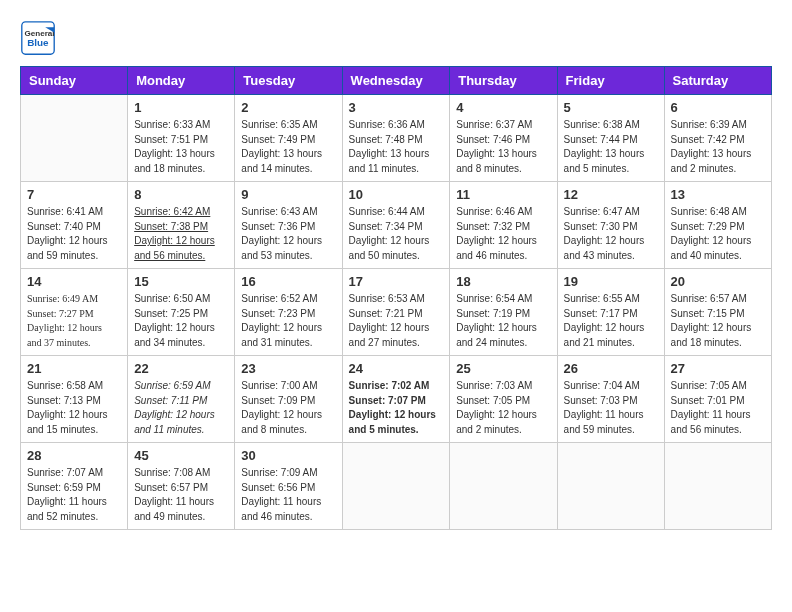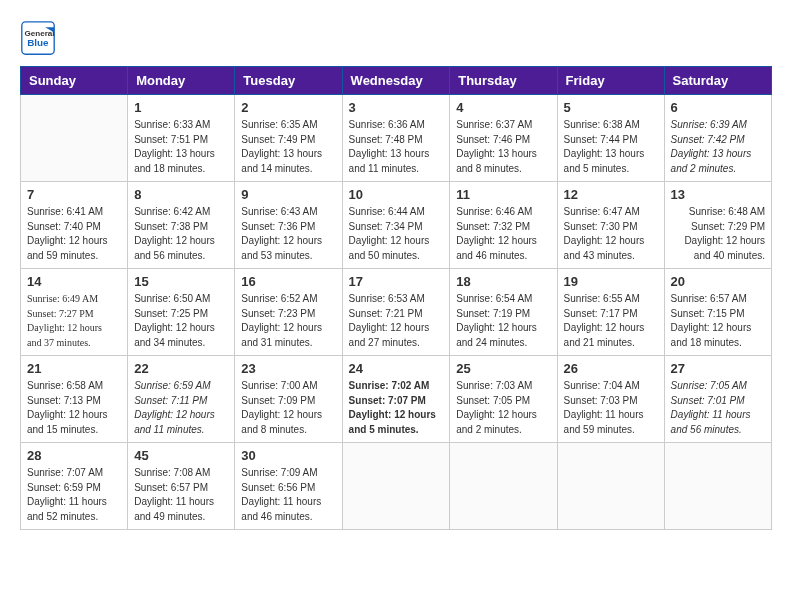--- a/index.html
+++ b/index.html
@@ -41,21 +41,21 @@
     .subtitle {
       font-size: 15px;
       color: #555;
     }
     .calendar {
       width: 100%;
       border-collapse: collapse;
       border: 1px solid #ccc;
     }
     .calendar th {
-      background-color: #4c1d95;
+      background-color: #6d28d9;
       color: #fff;
       text-align: left;
       padding: 6px 8px;
       font-size: 13px;
       border: 1px solid #1555a0;
     }
     .calendar td {
       vertical-align: top;
       border: 1px solid #ccc;
       padding: 5px 6px;
@@ -146,37 +146,37 @@
         </td>
         <td>
           <span class="day-number">5</span>
           <div class="day-info" style="white-space: pre-line;">Sunrise: 6:38 AM
 Sunset: 7:44 PM
 Daylight: 13 hours
 and 5 minutes.</div>
         </td>
         <td>
           <span class="day-number">6</span>
-          <div class="day-info" style="white-space: pre-line; font-style: italic;">Sunrise: 6:39 AM
+          <div class="day-info" style="white-space: pre-line;">Sunrise: 6:39 AM
 Sunset: 7:42 PM
 Daylight: 13 hours
 and 2 minutes.</div>
         </td>
       </tr>
       <tr>
         <td>
           <span class="day-number">7</span>
           <div class="day-info" style="white-space: pre-line;">Sunrise: 6:41 AM
 Sunset: 7:40 PM
 Daylight: 12 hours
 and 59 minutes.</div>
         </td>
         <td>
           <span class="day-number">8</span>
-          <div class="day-info" style="white-space: pre-line;">Sunrise: 6:42 AM
+          <div class="day-info" style="white-space: pre-line; text-decoration: underline;">Sunrise: 6:42 AM
 Sunset: 7:38 PM
 Daylight: 12 hours
 and 56 minutes.</div>
         </td>
         <td>
           <span class="day-number">9</span>
           <div class="day-info" style="white-space: pre-line;">Sunrise: 6:43 AM
 Sunset: 7:36 PM
 Daylight: 12 hours
 and 53 minutes.</div>
@@ -197,21 +197,21 @@
         </td>
         <td>
           <span class="day-number">12</span>
           <div class="day-info" style="white-space: pre-line;">Sunrise: 6:47 AM
 Sunset: 7:30 PM
 Daylight: 12 hours
 and 43 minutes.</div>
         </td>
         <td>
           <span class="day-number">13</span>
-          <div class="day-info" style="white-space: pre-line; text-align: right;">Sunrise: 6:48 AM
+          <div class="day-info" style="white-space: pre-line;">Sunrise: 6:48 AM
 Sunset: 7:29 PM
 Daylight: 12 hours
 and 40 minutes.</div>
         </td>
       </tr>
       <tr>
         <td>
           <span class="day-number">14</span>
           <div class="day-info" style="white-space: pre-line; font-family: Liberation Serif, serif;">Sunrise: 6:49 AM
 Sunset: 7:27 PM
@@ -299,21 +299,21 @@
         </td>
         <td>
           <span class="day-number">26</span>
           <div class="day-info" style="white-space: pre-line;">Sunrise: 7:04 AM
 Sunset: 7:03 PM
 Daylight: 11 hours
 and 59 minutes.</div>
         </td>
         <td>
           <span class="day-number">27</span>
-          <div class="day-info" style="white-space: pre-line; font-style: italic;">Sunrise: 7:05 AM
+          <div class="day-info" style="white-space: pre-line;">Sunrise: 7:05 AM
 Sunset: 7:01 PM
 Daylight: 11 hours
 and 56 minutes.</div>
         </td>
       </tr>
       <tr>
         <td>
           <span class="day-number">28</span>
           <div class="day-info" style="white-space: pre-line;">Sunrise: 7:07 AM
 Sunset: 6:59 PM

